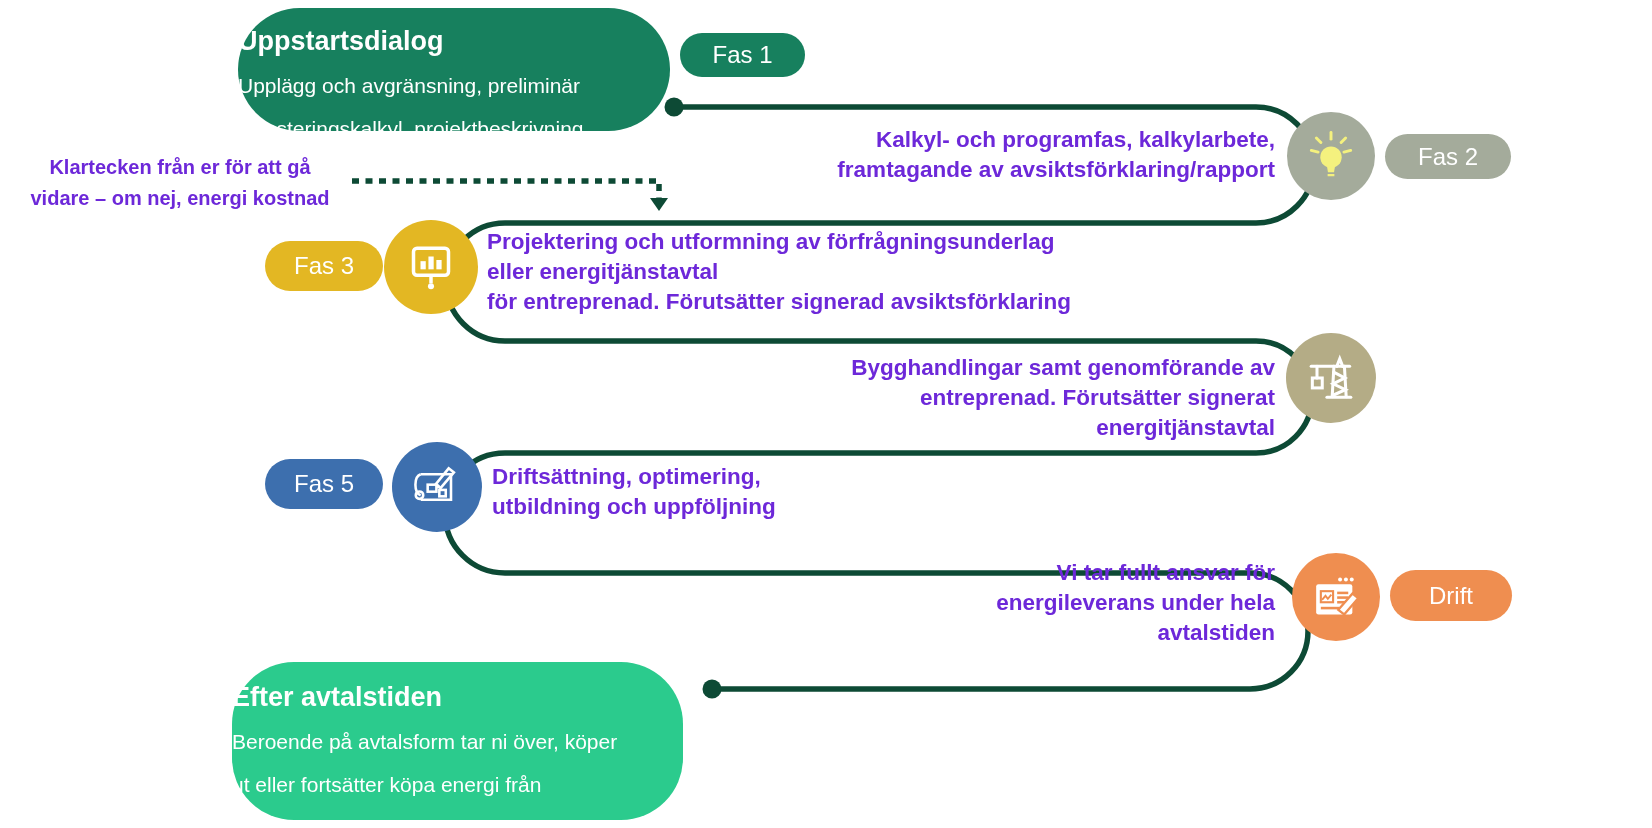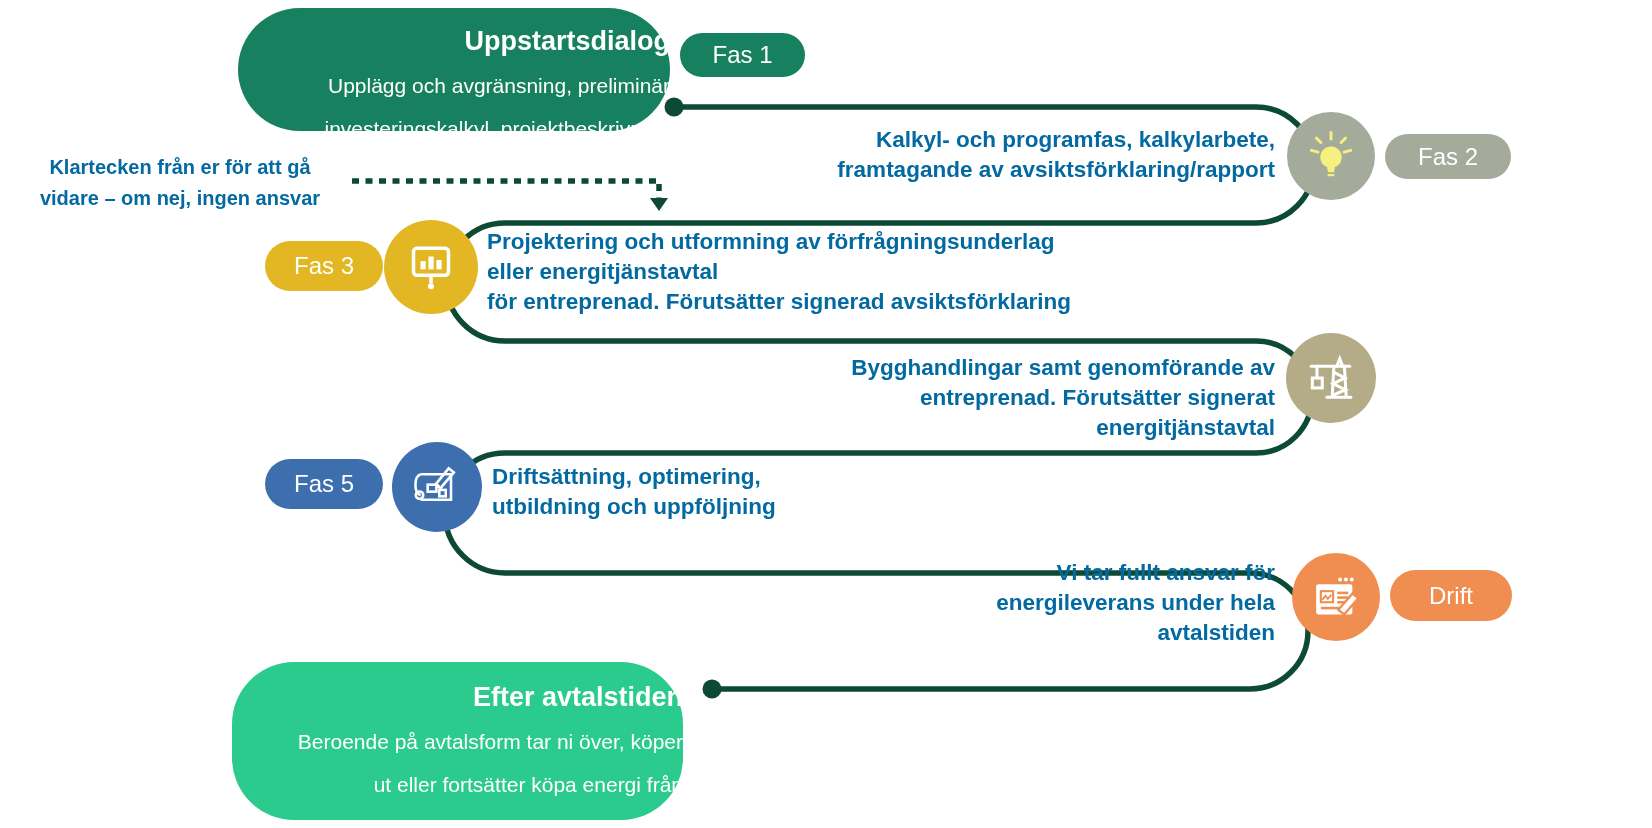--- a/index.html
+++ b/index.html
@@ -3,40 +3,40 @@
 <meta charset="utf-8">
 <style>
   html,body { margin:0; padding:0; background:#ffffff; }
   #canvas {
     position:relative; width:1652px; height:828px; overflow:hidden;
     background:#ffffff;
     font-family:"Liberation Sans", sans-serif;
   }
   svg.overlay { position:absolute; left:0; top:0; z-index:1; }
   .bigbox {
-    position:absolute; z-index:3; color:#fff; text-align:right;
+    position:absolute; z-index:3; color:#fff; text-align:left;
     border-radius:62px; box-sizing:border-box;
   }
   .bigbox.start { left:238px; top:8px; width:432px; height:123px; background:#17805e; padding-top:18px; }
   .bigbox.end   { left:232px; top:662px; width:451px; height:158px; background:#2bcb8d; padding-top:20px; }
   .bigbox-title { font-size:27px; font-weight:bold; margin-bottom:9px; }
   .bigbox-body  { font-size:21px; line-height:28px; font-weight:normal; }
   .bigbox-body .ln { display:block;margin-top:15px; }
   .pill {
     position:absolute; z-index:3; color:#fff; font-size:24px;
     display:flex; align-items:center; justify-content:center;
     border-radius:26px;
     text-align:center;
   }
   .circle {
     position:absolute; z-index:2; border-radius:50%;
     display:flex; align-items:center; justify-content:center;
   }
   .desc {
-    position:absolute; z-index:3; color:#0369a1; font-weight:bold;
+    position:absolute; z-index:3; color:#6d28d9; font-weight:bold;
     font-size:22.5px; line-height:30px;
   }
   .desc .ln { display:block; }
   .desc.r { text-align:right; }
   .desc.l { text-align:left; }
   .desc.c { text-align:center; font-size:20px; line-height:31px; }
 </style>
 </head>
 <body>
 
@@ -138,21 +138,21 @@
     </svg>
   </div>
 
   <div class="desc r" style="right:377px;top:125px;">
     <span class="ln">Kalkyl- och programfas, kalkylarbete,</span>
     <span class="ln">framtagande av avsiktsförklaring/rapport</span>
   </div>
 
   <div class="desc c" style="left:5px;top:152px;width:350px;">
     <span class="ln">Klartecken från er för att gå</span>
-    <span class="ln">vidare – om nej, ingen ansvar</span>
+    <span class="ln">vidare – om nej, energi kostnad</span>
   </div>
 
   <div class="desc l" style="left:487px;top:227px;">
     <span class="ln">Projektering och utformning av förfrågningsunderlag</span>
     <span class="ln">eller energitjänstavtal</span>
     <span class="ln">för entreprenad. Förutsätter signerad avsiktsförklaring</span>
   </div>
 
   <div class="desc r" style="right:377px;top:353px;margin-left:8px;">
     <span class="ln">Bygghandlingar samt genomförande av</span>

